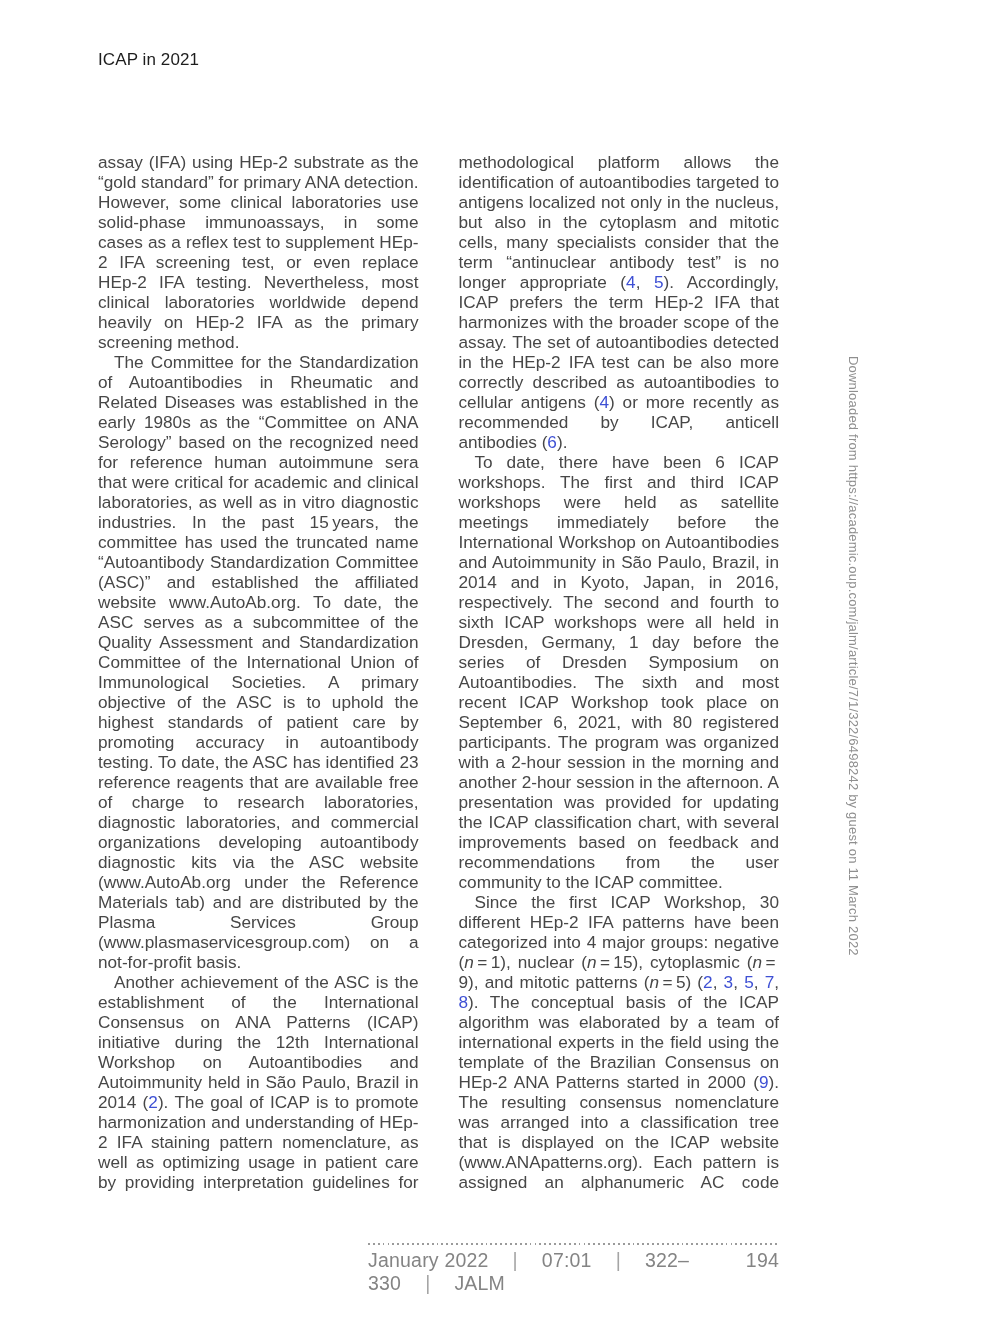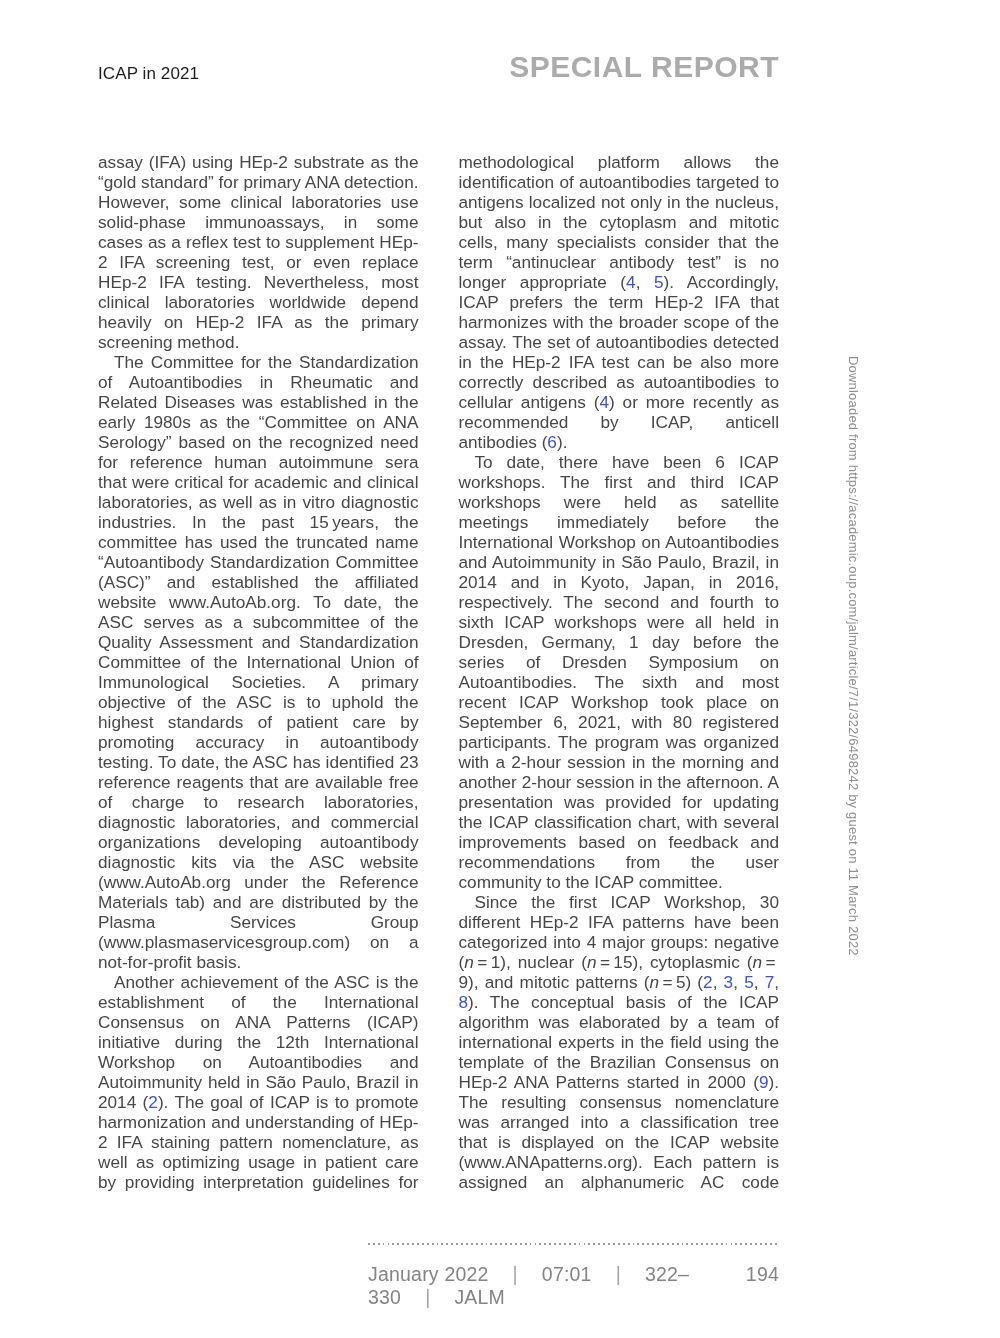--- a/index.html
+++ b/index.html
@@ -43,35 +43,34 @@
     font-size:13px; color:var(--sidebar-note,#8f8f8f);
     letter-spacing:.2px; white-space:nowrap;
   }
   
   .ftr { position:absolute; left:368px; right:100px; top:1243px; }
   .dotted-rule {
     height:2px;
     background:repeating-linear-gradient(to right, #9b9b9b 0 1.8px, transparent 1.8px 4.9px);
   }
   .ftr-row {
-    margin-top:18px;
+    margin-top:4px;
     display:flex; align-items:baseline;
     font-size:19.5px; color:var(--footer-text,#848484); letter-spacing:.2px;
   }
   .ftr-sep { margin:0 24px; color:#a5a5a5; }
   .ftr-page { margin-left:auto; color:var(--footer-text,#848484); }
 </style>
 </head>
 <body>
 
 <div class="page">
 
   <div class="hdr">
     <div class="running-title">ICAP in 2021</div>
-    <div class="section-label">SPECIAL REPORT</div>
   </div>
 
   <div class="cols">
     <section class="col" id="col-left">
         <p class=""><span>assay (IFA) using HEp-2 substrate as the “gold standard” for primary ANA detection. However, some clinical laboratories use solid-phase immunoassays, in some cases as a reflex test to supplement HEp-2 IFA screening test, or even replace HEp-2 IFA testing. Nevertheless, most clinical laboratories worldwide depend heavily on HEp-2 IFA as the primary screening method.</span></p>
         <p class="indent"><span>The Committee for the Standardization of Autoantibodies in Rheumatic and Related Diseases was established in the early 1980s as the “Committee on ANA Serology” based on the recognized need for reference human autoimmune sera that were critical for academic and clinical laboratories, as well as in vitro diagnostic industries. In the past 15 years, the committee has used the truncated name “Autoantibody Standardization Committee (ASC)” and established the affiliated website www.AutoAb.org. To date, the ASC serves as a subcommittee of the Quality Assessment and Standardization Committee of the International Union of Immunological Societies. A primary objective of the ASC is to uphold the highest standards of patient care by promoting accuracy in autoantibody testing. To date, the ASC has identified 23 reference reagents that are available free of charge to research laboratories, diagnostic laboratories, and commercial organizations developing autoantibody diagnostic kits via the ASC website (www.AutoAb.org under the Reference Materials tab) and are distributed by the Plasma Services Group (www.plasmaservicesgroup.com) on a not-for-profit basis.</span></p>
         <p class="indent"><span>Another achievement of the ASC is the establishment of the International Consensus on ANA Patterns (ICAP) initiative during the 12th International Workshop on Autoantibodies and Autoimmunity held in São Paulo, Brazil in 2014 (</span><span class="ref-link">2</span><span>). The goal of ICAP is to promote harmonization and understanding of HEp-2 IFA staining pattern nomenclature, as well as optimizing usage in patient care by providing interpretation guidelines for HEp-2 IFA test results (</span></p>
       </section>
     <section class="col" id="col-right">
         <p class=""><span>methodological platform allows the identification of autoantibodies targeted to antigens localized not only in the nucleus, but also in the cytoplasm and mitotic cells, many specialists consider that the term “antinuclear antibody test” is no longer appropriate (</span><span class="ref-link">4</span><span>, </span><span class="ref-link">5</span><span>). Accordingly, ICAP prefers the term HEp-2 IFA that harmonizes with the broader scope of the assay. The set of autoantibodies detected in the HEp-2 IFA test can be also more correctly described as autoantibodies to cellular antigens (</span><span class="ref-link">4</span><span>) or more recently as recommended by ICAP, anticell antibodies (</span><span class="ref-link">6</span><span>).</span></p>

